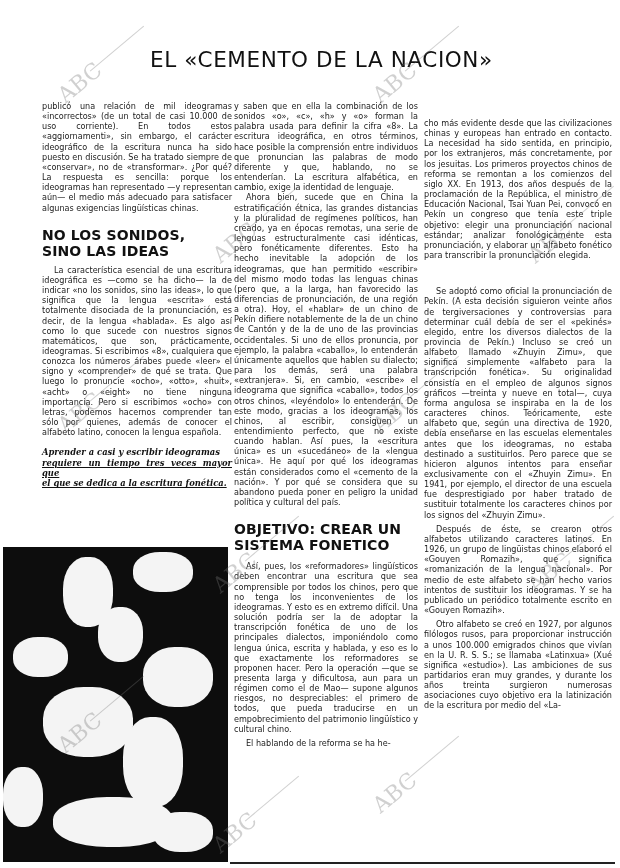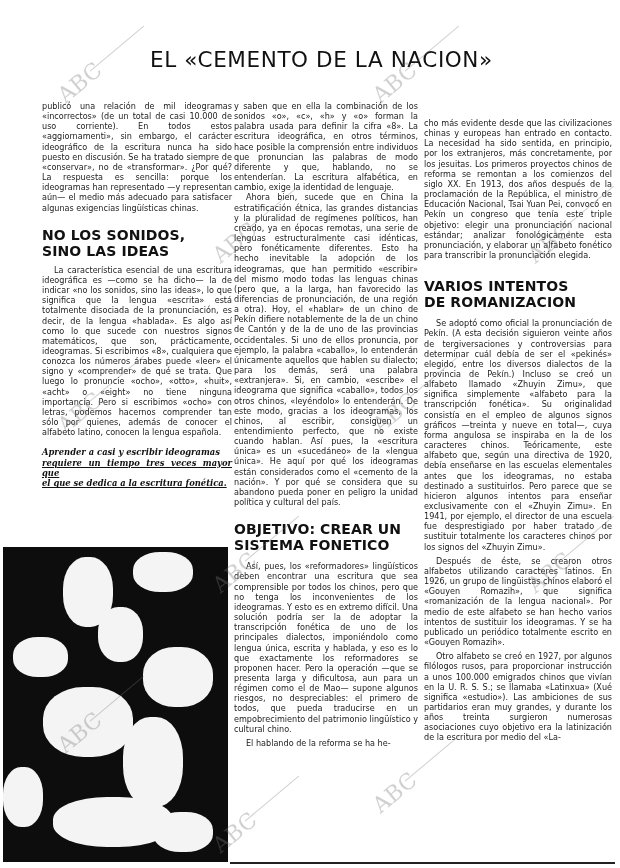--- a/index.html
+++ b/index.html
@@ -95,24 +95,20 @@
       <div>SISTEMA FONETICO</div>
     </h2>
     <div style="height:8px"></div>
     <p class="indent">Así, pues, los «reformadores» lingüísticos deben encontrar una escritura que sea comprensible por todos los chinos, pero que no tenga los inconvenientes de los ideogramas. Y esto es en extremo difícil. Una solución podría ser la de adoptar la transcripción fonética de uno de los principales dialectos, imponiéndolo como lengua única, escrita y hablada, y eso es lo que exactamente los reformadores se proponen hacer. Pero la operación —que se presenta larga y dificultosa, aun para un régimen como el de Mao— supone algunos riesgos, no despreciables: el primero de todos, que pueda traducirse en un empobrecimiento del patrimonio lingüístico y cultural chino.</p>
     <p class="indent gap">El hablando de la reforma se ha he-</p>
   </div>
 
   <div class="col col3">
     <p>cho más evidente desde que las civilizaciones chinas y europeas han entrado en contacto. La necesidad ha sido sentida, en principio, por los extranjeros, más concretamente, por los jesuitas. Los primeros proyectos chinos de reforma se remontan a los comienzos del siglo XX. En 1913, dos años después de la proclamación de la República, el ministro de Educación Nacional, Tsai Yuan Pei, convocó en Pekín un congreso que tenía este triple objetivo: elegir una pronunciación nacional estándar; analizar fonológicamente esta pronunciación, y elaborar un alfabeto fonético para transcribir la pronunciación elegida.</p>
     <div style="height:18px"></div>
-    <h2 class="subhead">
-      <div>VARIOS INTENTOS</div>
-      <div>DE ROMANIZACION</div>
-    </h2>
     <div style="height:8px"></div>
     <p class="indent">Se adoptó como oficial la pronunciación de Pekín. (A esta decisión siguieron veinte años de tergiversaciones y controversias para determinar cuál debía de ser el «pekinés» elegido, entre los diversos dialectos de la provincia de Pekín.) Incluso se creó un alfabeto llamado «Zhuyin Zimu», que significa simplemente «alfabeto para la transcripción fonética». Su originalidad consistía en el empleo de algunos signos gráficos —treinta y nueve en total—, cuya forma angulosa se inspiraba en la de los caracteres chinos. Teóricamente, este alfabeto que, según una directiva de 1920, debía enseñarse en las escuelas elementales antes que los ideogramas, no estaba destinado a sustituirlos. Pero parece que se hicieron algunos intentos para enseñar exclusivamente con el «Zhuyin Zimu». En 1941, por ejemplo, el director de una escuela fue desprestigiado por haber tratado de sustituir totalmente los caracteres chinos por los signos del «Zhuyin Zimu».</p>
     <p class="indent gap">Después de éste, se crearon otros alfabetos utilizando caracteres latinos. En 1926, un grupo de lingüistas chinos elaboró el «Gouyen Romazih», que significa «romanización de la lengua nacional». Por medio de este alfabeto se han hecho varios intentos de sustituir los ideogramas. Y se ha publicado un periódico totalmente escrito en «Gouyen Romazih».</p>
     <p class="indent gap">Otro alfabeto se creó en 1927, por algunos filólogos rusos, para proporcionar instrucción a unos 100.000 emigrados chinos que vivían en la U. R. S. S.; se llamaba «Latinxua» (Xué significa «estudio»). Las ambiciones de sus partidarios eran muy grandes, y durante los años treinta surgieron numerosas asociaciones cuyo objetivo era la latinización de la escritura por medio del «La-</p>
   </div>
 
   <div class="watermark" style="left:55px;top:70px;">ABC</div>
   <div class="watermark" style="left:370px;top:70px;">ABC</div>
   <div class="watermark" style="left:210px;top:230px;">ABC</div>
   <div class="watermark" style="left:525px;top:230px;">ABC</div>

